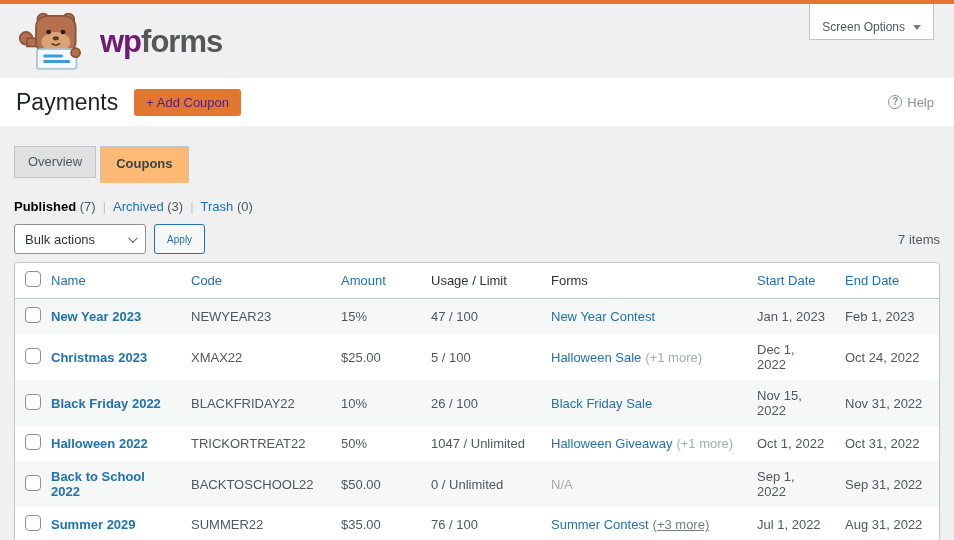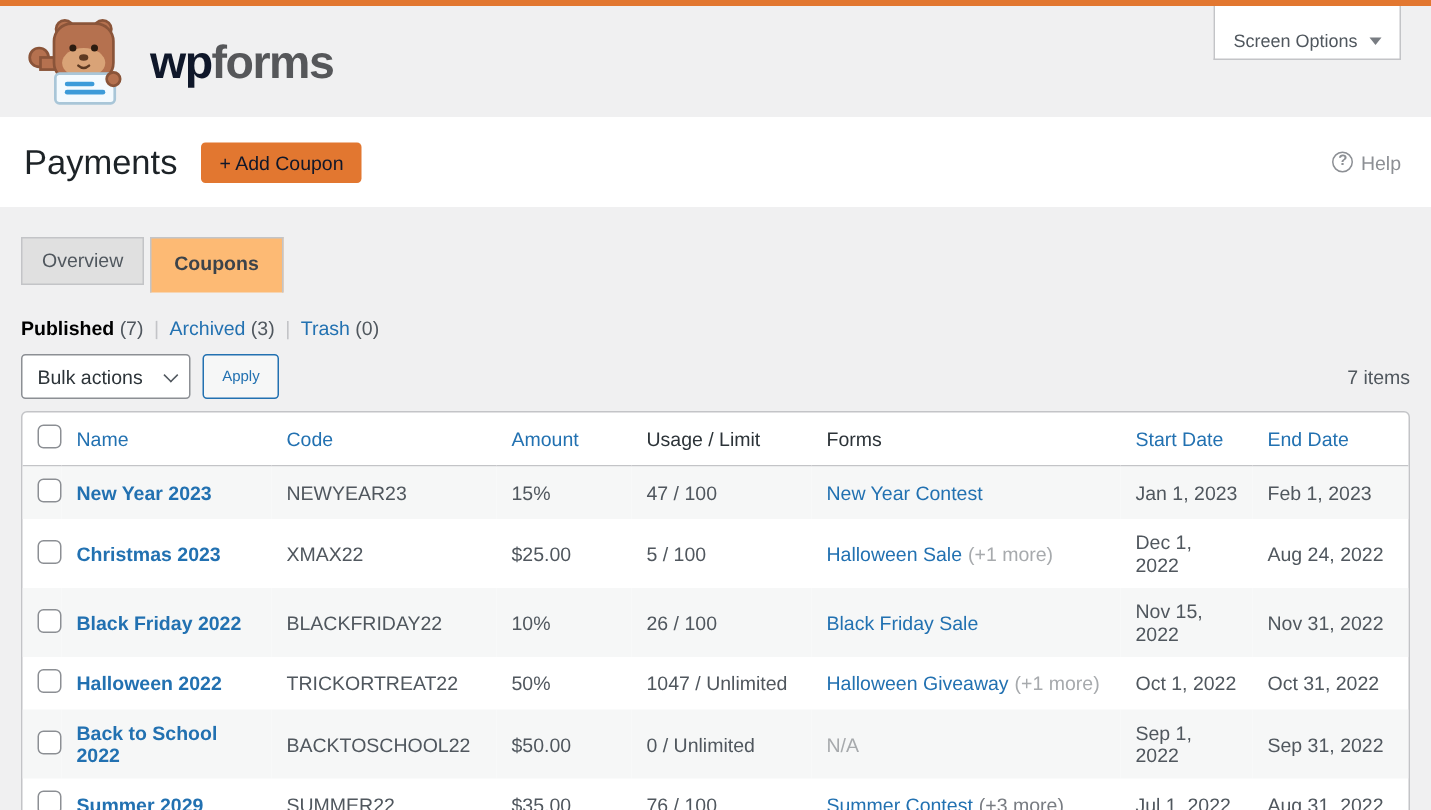--- a/index.html
+++ b/index.html
@@ -6,46 +6,46 @@
   html,body { width:954px; height:540px; overflow:hidden; }
   body { font-family:"Liberation Sans", sans-serif; font-size:13px; background:#f0f0f1; color:#2c3338; }
 
   
   .topbar { height:4px; background:#e27730; width:100%; }
   .masthead { background:#f0f0f1; height:74px; position:relative; display:flex; align-items:center; padding-left:18px; }
   .screen-options { position:absolute; top:0; right:20px; background:#fff; border:1px solid #c3c4c7; border-top:none; padding:16px 12px 5px; color:#50575e; font-size:12px; display:flex; align-items:center; gap:8px; cursor:pointer; }
   .screen-options .tri { width:0; height:0; border-left:4px solid transparent; border-right:4px solid transparent; border-top:5px solid #787c82; }
   .logo { display:flex; align-items:center; gap:10px; }
   .logo-text { font-size:31px; font-weight:bold; letter-spacing:-1px; line-height:1; }
-  .logo-text .wp { color:#0f172a; }
+  .logo-text .wp { color:#701a75; }
   .logo-text .forms { color:#56575a; }
 
   
-  .title-strip { background:#fff; height:60px; display:flex; align-items:center; padding:0 20px 0 16px; }
+  .title-strip { background:#fff; height:48px; display:flex; align-items:center; padding:0 20px 0 16px; }
   .page-title { font-size:23px; font-weight:400; color:#1d2327; }
-  .add-coupon { margin-left:16px; background:#e27730; color:#0f172a; border:none; border-radius:3px; padding:6px 12px; font-size:13px; cursor:pointer; font-family:inherit; }
+  .add-coupon { margin-left:16px; background:#e27730; color:#4c1d95; border:none; border-radius:3px; padding:6px 12px; font-size:13px; cursor:pointer; font-family:inherit; }
   .help { margin-left:auto; color:#8c8f94; display:flex; align-items:center; gap:5px; cursor:pointer; font-size:13px; }
   .help-icon { width:14px; height:14px; border:1.5px solid #8c8f94; border-radius:50%; font-size:10px; line-height:12px; text-align:center; display:inline-block; color:#8c8f94; font-weight:bold; }
 
   
   .content { padding:20px 14px 0; }
 
   .tabs { display:flex; align-items:flex-start; }
   .tab { border:1px solid #c3c4c7; background:#e0e0e0; color:#50575e; padding:7px 13px 8px; font-size:13px; margin-right:4px; cursor:pointer; }
   .tab.active { background:#fdba74; color:#3c434a; padding:9px 15px 12px; margin-bottom:-4px; border-bottom:none;font-weight:bold; }
 
   .subsubsub { margin-top:20px; font-size:13px; color:#50575e; }
   .subsubsub .current { font-weight:bold; color:#000; }
   .subsubsub a { color:#2271b1; text-decoration:none; cursor:pointer; }
   .subsubsub .count { color:#50575e; font-weight:normal; }
   .subsubsub .sep { color:#c3c4c7; margin:0 7px; }
 
   .toolbar { margin-top:10px; display:flex; align-items:center; }
   .toolbar .right { margin-left:auto; color:#50575e; font-size:13px; }
-  .fake-select { background:#fff; border:1px solid #8c8f94; border-radius:3px; height:30px; display:inline-flex; align-items:center; padding:0 10px; gap:14px; color:#2c3338; cursor:pointer; font-size:13px; }
+  .fake-select { background:#fff; border:1px solid #8c8f94; border-radius:3px; height:30px; display:inline-flex; align-items:center; padding:0 10px; gap:33px; color:#2c3338; cursor:pointer; font-size:13px; }
   .chev { width:7px; height:7px; border-right:1.5px solid #50575e; border-bottom:1.5px solid #50575e; transform:rotate(45deg) translateY(-2px); }
   .btn-secondary { margin-left:8px; background:#f6f7f7; border:1px solid #2271b1; color:#2271b1; border-radius:3px; height:30px; padding:0 12px; font-size:10px; cursor:pointer; font-family:inherit; }
 
   
   .list-table { margin-top:8px; width:926px; border-collapse:separate; border-spacing:0; background:#fff; border:1px solid #c3c4c7; border-radius:4px; overflow:hidden; table-layout:fixed; }
   .list-table th, .list-table td { text-align:left; padding:8px 10px; font-weight:normal; font-size:13px; vertical-align:middle; height:33px; }
   .list-table thead th { border-bottom:1px solid #c3c4c7; color:#2c3338; }
   .list-table th.sort { color:#2271b1; cursor:pointer; }
   .list-table tbody tr:nth-child(odd) { background:#f6f7f7; }
   .col-cb { width:26px; padding-left:10px !important; padding-right:0 !important; }
@@ -157,21 +157,21 @@
         <td>Feb 1, 2023</td>
       </tr>
       <tr>
         <td class="col-cb"><span class="cb"></span></td>
         <td class="cell-name"><a>Christmas 2023</a></td>
         <td>XMAX22</td>
         <td>$25.00</td>
         <td>5 / 100</td>
         <td><span class="form-link">Halloween Sale</span><span class="extra">(+1 more)</span></td>
         <td>Dec 1, 2022</td>
-        <td>Aug 24, 2022</td>
+        <td>Oct 24, 2022</td>
       </tr>
       <tr>
         <td class="col-cb"><span class="cb"></span></td>
         <td class="cell-name"><a>Black Friday 2022</a></td>
         <td>BLACKFRIDAY22</td>
         <td>10%</td>
         <td>26 / 100</td>
         <td><span class="form-link">Black Friday Sale</span></td>
         <td>Nov 15, 2022</td>
         <td>Nov 31, 2022</td>

